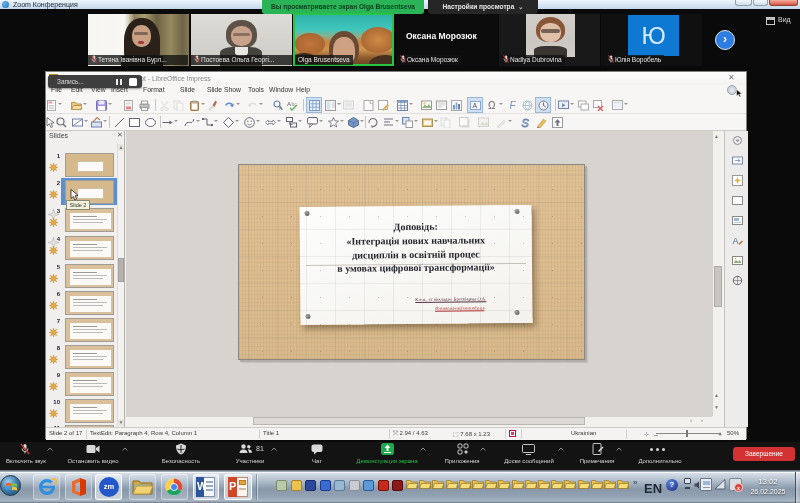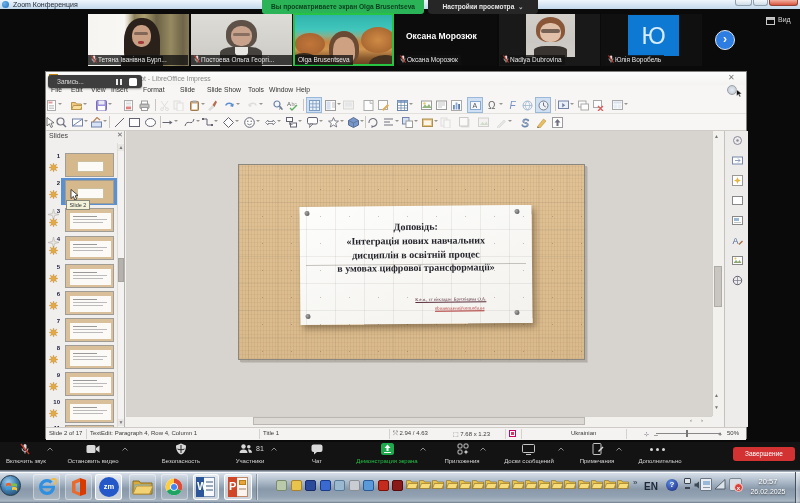--- a/index.html
+++ b/index.html
@@ -802,31 +802,31 @@
   </svg>
 <svg class="a" style="left:604.0px;top:479px;" width="12" height="11" viewBox="0 0 12 11">
     <path d="M0.5 1.5 h4 l1 1.5 h6 v6.5 h-11z" fill="#e9c44c" stroke="#8a6a1f" stroke-width="0.6"></path>
     <path d="M0.5 9.5 l2-5 h9.5 l-2 5z" fill="#f7dc7c" stroke="#8a6a1f" stroke-width="0.6"></path>
   </svg>
 <svg class="a" style="left:617.2px;top:479px;" width="12" height="11" viewBox="0 0 12 11">
     <path d="M0.5 1.5 h4 l1 1.5 h6 v6.5 h-11z" fill="#e9c44c" stroke="#8a6a1f" stroke-width="0.6"></path>
     <path d="M0.5 9.5 l2-5 h9.5 l-2 5z" fill="#f7dc7c" stroke="#8a6a1f" stroke-width="0.6"></path>
   </svg>
 <div class="a" style="left:633px;top:478px;font-size:8px;color:#2a3440;">»</div>
-<div class="a" style="left:644px;top:481px;font-size:10px;font-weight:bold;color:#1e2836;">EN</div>
+<div class="a" style="left:644px;top:481px;font-size:13px;font-weight:bold;color:#1e2836;">EN</div>
 <div class="a" style="left:666px;top:479px;width:12px;height:12px;border-radius:50%;background:radial-gradient(circle at 38% 32%,#5a8ae0,#16247a);color:#fff;font-size:8px;line-height:12px;text-align:center;font-weight:bold;">?</div>
 <div class="a" style="left:684px;top:478px;width:7px;height:6px;border:1px solid #3a4450;border-radius:1px;background:#dfe5eb;"></div>
 <div class="a" style="left:685px;top:487px;width:5px;height:2px;background:#3a4450;"></div>
 <svg class="a" style="left:694px;top:480px;" width="10" height="10" viewBox="0 0 10 10">
     <path d="M0.5 3.5 h2 L5 1.5 v7 L2.5 6.5 H0.5z" fill="#3c4856"></path>
     <path d="M6.5 3 Q8.3 5 6.5 7" stroke="#3c4856" fill="none" stroke-width="0.9"></path>
   </svg>
 <div class="a" style="left:700px;top:478px;width:12px;height:13px;background:#e9edf2;border:1px solid #6a7684;border-radius:1px;">
     <div class="a" style="left:2px;top:2px;width:7px;height:4px;background:#9ab8d8;"></div>
     <div class="a" style="left:2px;top:8px;width:7px;height:1px;background:#8a96a4;"></div>
   </div>
 <svg class="a" style="left:714px;top:479px;" width="12" height="11" viewBox="0 0 12 11">
     <path d="M1 10 L11 10 L11 0.5z" fill="#dde3ea" stroke="#4a5664" stroke-width="0.9"></path>
   </svg>
 <div class="a" style="left:729px;top:478px;width:13px;height:13px;background:#d9dee5;border-radius:2px;border:1px solid #7a8692;"></div>
 <div class="a" style="left:734px;top:483px;width:9px;height:9px;border-radius:50%;background:#d9413a;border:1px solid #f4d4d0;color:#fff;font-size:6px;line-height:8px;text-align:center;font-weight:bold;">x</div>
-<div class="a" style="left:744px;top:477px;width:48px;text-align:center;font-size:7.5px;color:#fff;text-shadow:0 1px 2px rgba(0,0,0,0.7);">20:57</div>
+<div class="a" style="left:744px;top:477px;width:48px;text-align:center;font-size:7.5px;color:#fff;text-shadow:0 1px 2px rgba(0,0,0,0.7);">13:02</div>
 <div class="a" style="left:740px;top:488px;width:56px;text-align:center;font-size:7px;color:#fff;text-shadow:0 1px 2px rgba(0,0,0,0.7);">26.02.2025</div>
 <div class="a" style="left:795px;top:472px;width:5px;height:31px;background:linear-gradient(90deg,rgba(255,255,255,0.4),rgba(255,255,255,0.15));border-left:1px solid #46525e;"></div>
 </body></html>

